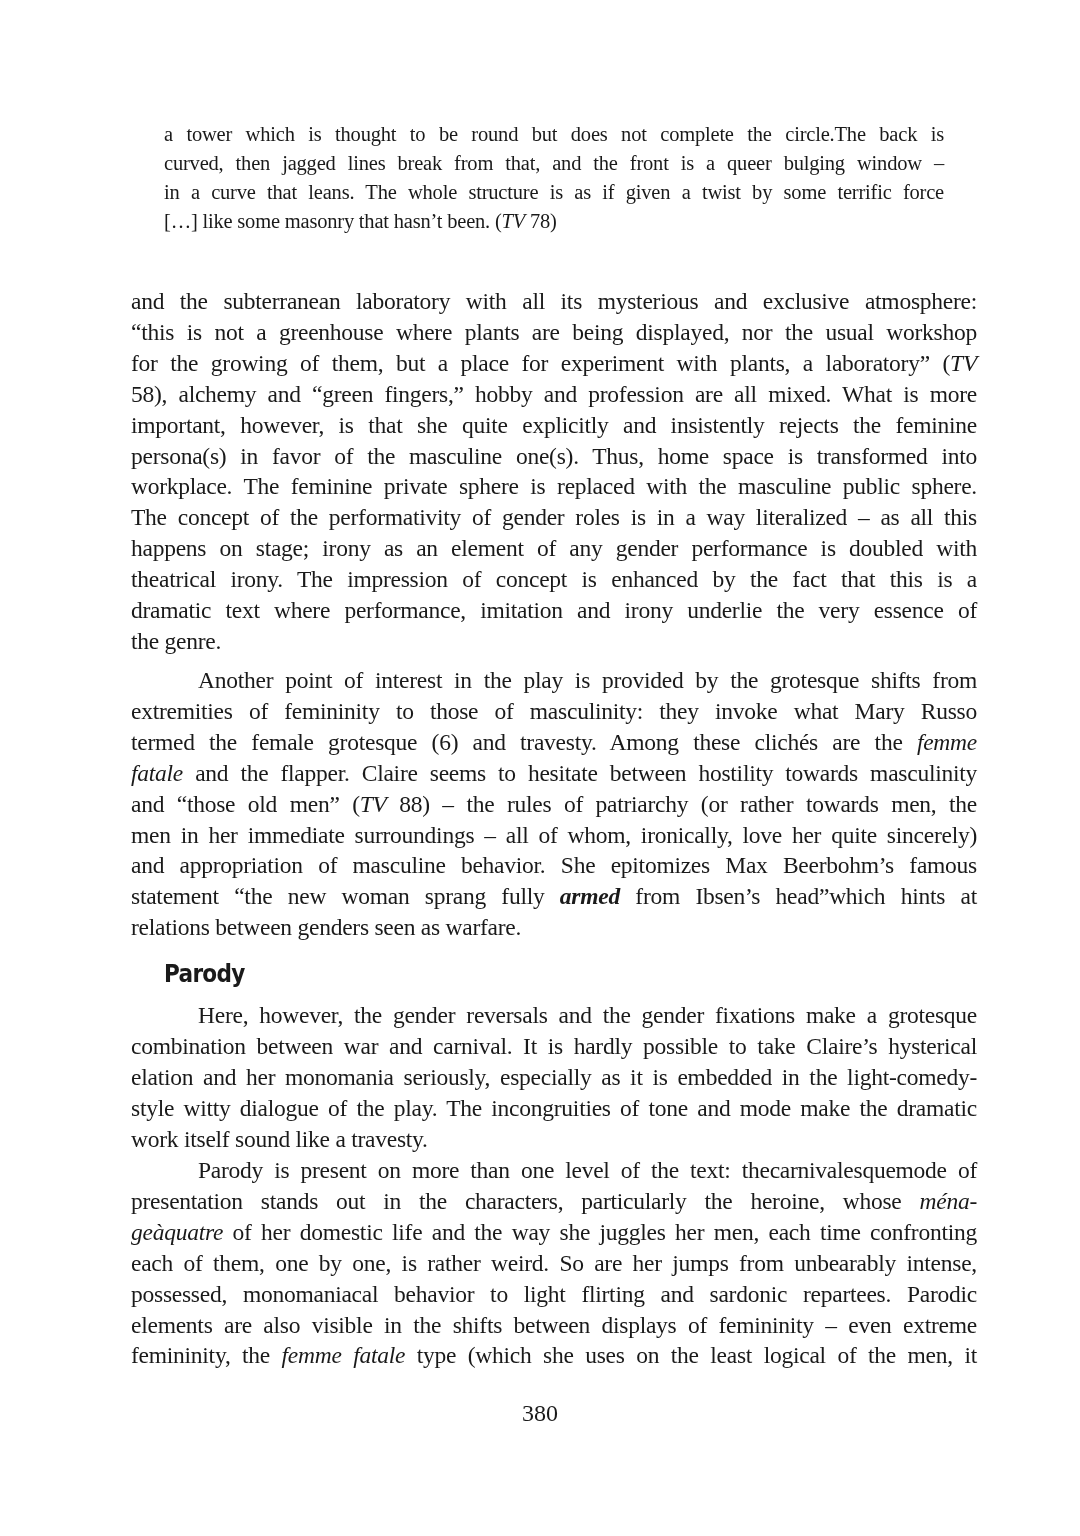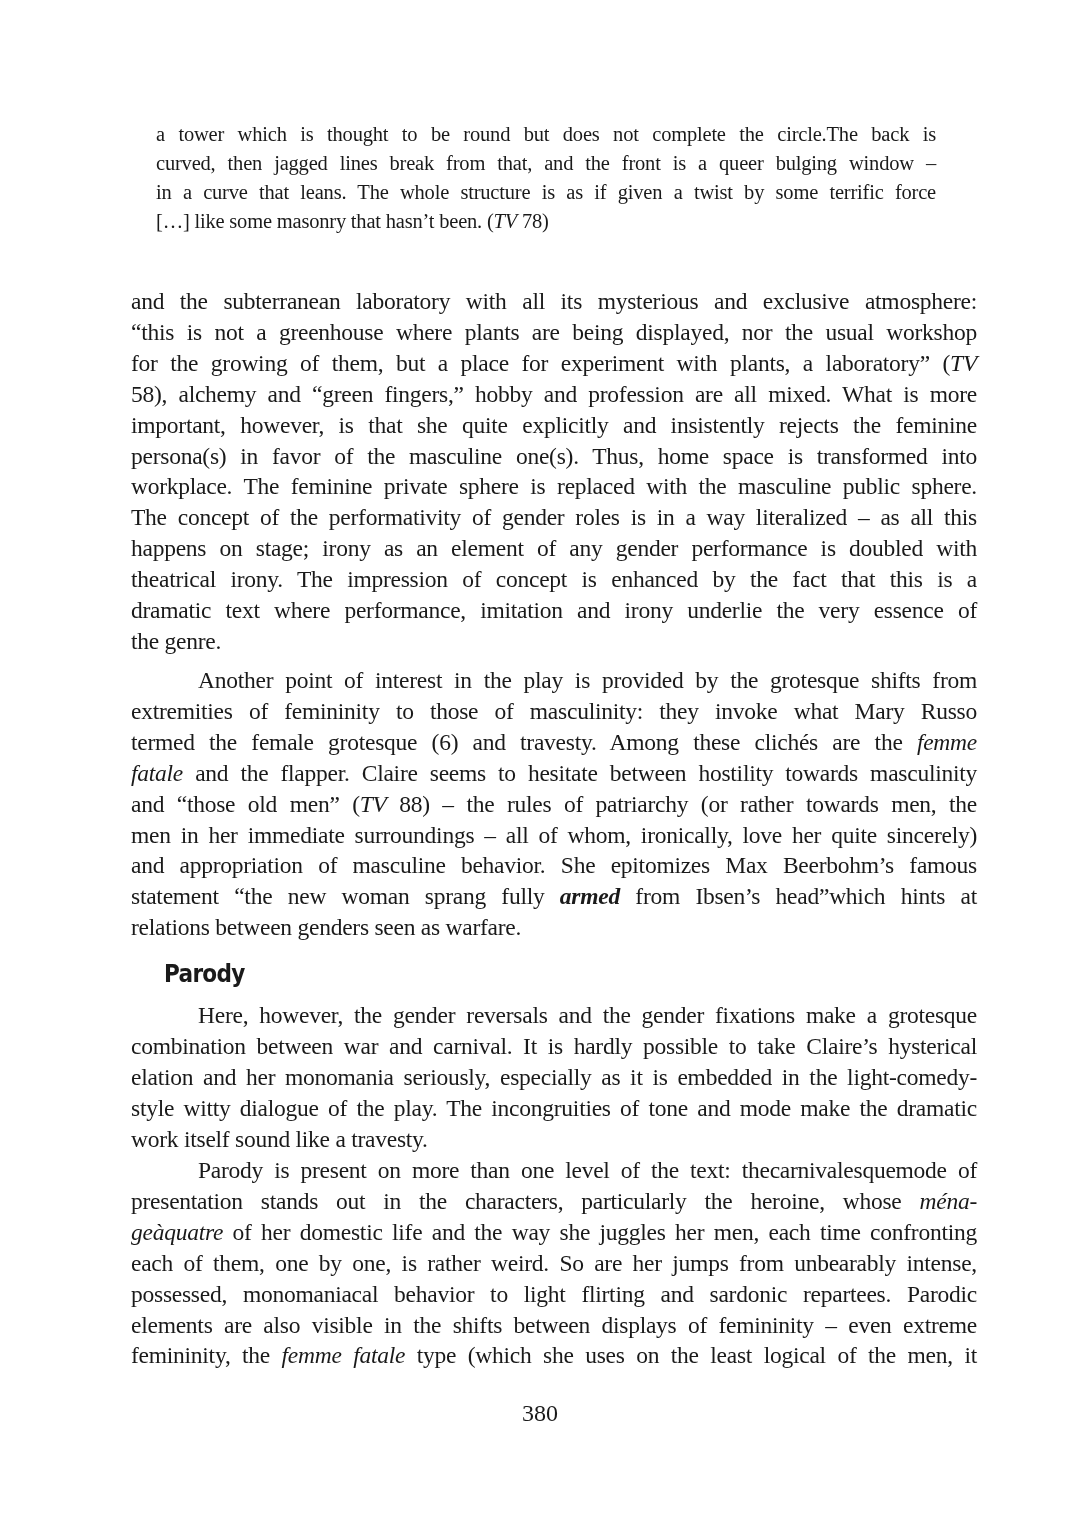--- a/index.html
+++ b/index.html
@@ -1,19 +1,19 @@
 <!DOCTYPE html>
 <html><head>
 <meta charset="utf-8">
 <style>
   html, body { margin: 0; padding: 0; background: #ffffff; }
   body { width: 1080px; height: 1536px; position: relative; overflow: hidden;
          font-family: "Liberation Serif", "DejaVu Serif", serif; color: #1a1a1a; }
   .page { position: absolute; left: 0; top: 0; width: 1080px; height: 1536px; }
-  .quote { position: absolute; left: 156px; width: 780px; top: 120px;
+  .quote { position: absolute; left: 164px; width: 780px; top: 120px;
            font-size: 20.5px; line-height: 29px; letter-spacing: -0.2px; }
   .quote .ln { display: block; white-space: nowrap; text-align-last: justify; text-align: justify; }
   .quote .ln.last { text-align-last: left; }
   .body { position: absolute; left: 131px; width: 846px; font-size: 23.5px; line-height: 30.9px; letter-spacing: -0.25px; }
   .ln { display: block; white-space: nowrap; text-align: justify; text-align-last: justify; }
   .ln.last { text-align-last: left; }
   .ln.indent { padding-left: 67px; }
   .heading { position: absolute; left: 164px; top: 960px; font-family: "DejaVu Sans", "Liberation Sans", sans-serif;
              font-weight: bold; font-size: 24px; letter-spacing: -0.8px; transform: scaleX(0.9); transform-origin: left; }
   .pagenum { position: absolute; left: 0; width: 1080px; top: 1400px; text-align: center; font-size: 24px; }

